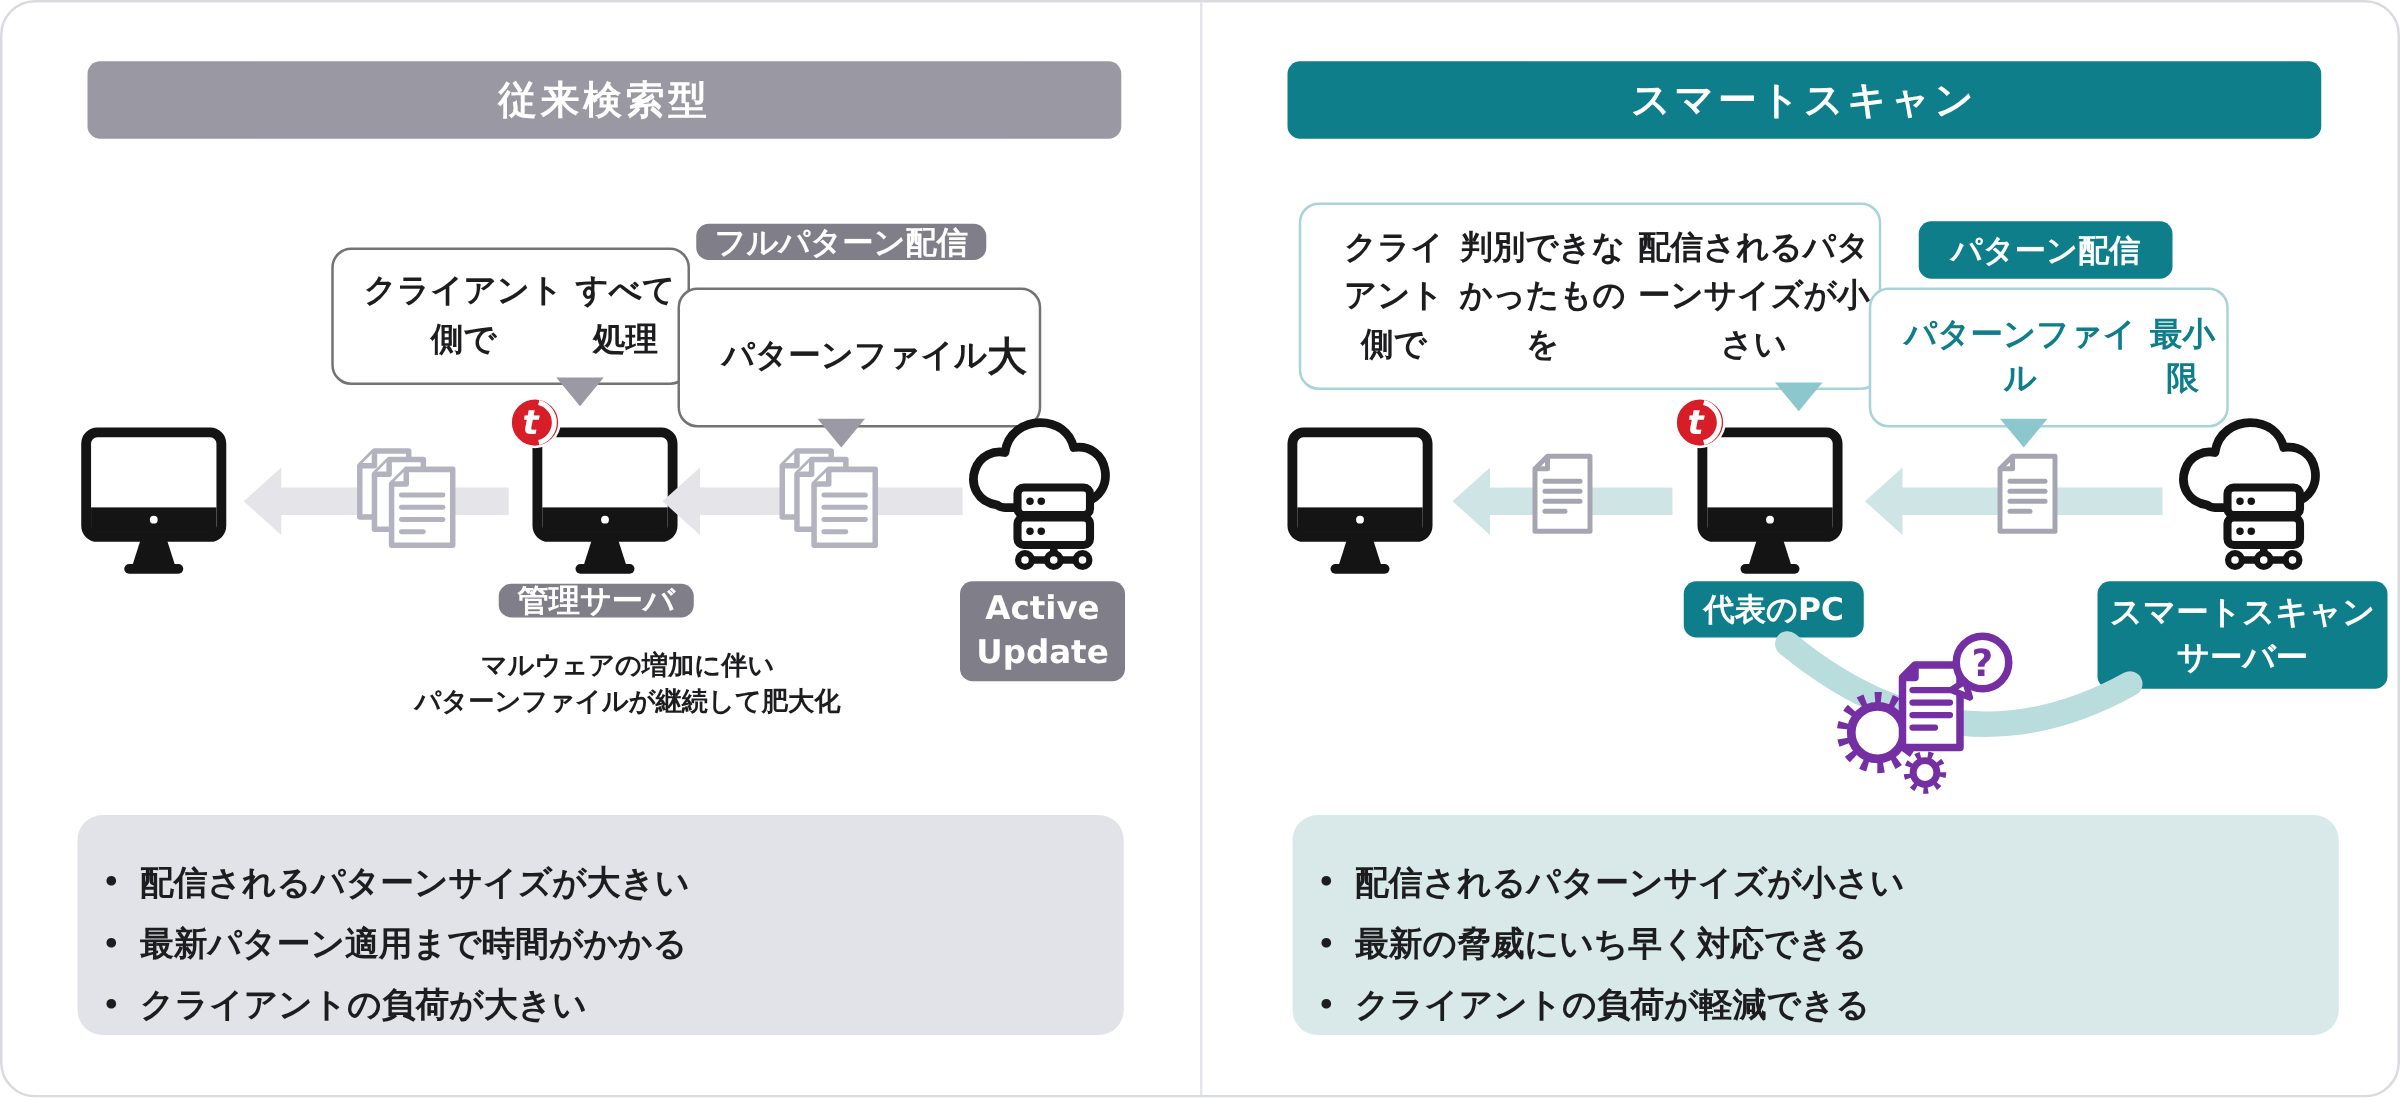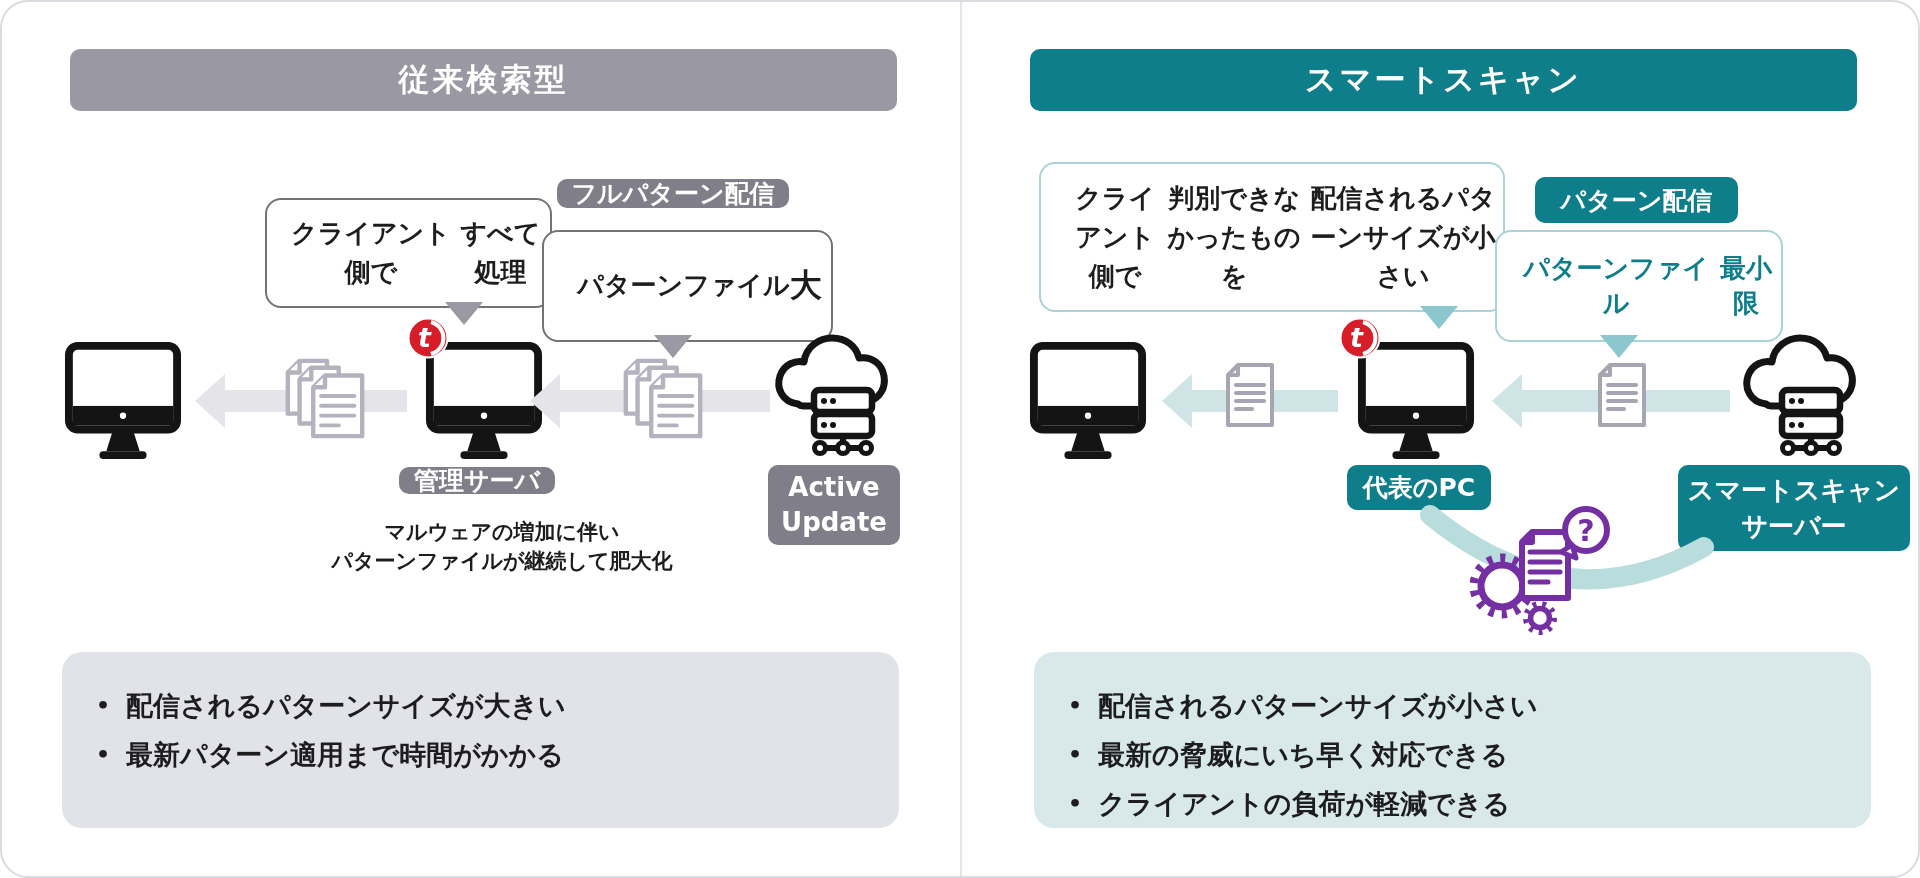--- a/index.html
+++ b/index.html
@@ -31,21 +31,21 @@
   .arrow .head{position:absolute;left:0;top:0;width:0;height:0;border-top:27px solid transparent;
         border-bottom:27px solid transparent;border-right:30px solid;}
   .arrow .body{position:absolute;left:28px;right:0;top:16px;height:22px;}
   .arrow.gray .head{border-right-color:#e4e4e9;}
   .arrow.gray .body{background:#e4e4e9;}
   .arrow.teal .head{border-right-color:#cfe5e5;}
   .arrow.teal .body{background:#cfe5e5;}
   
   .caption{position:absolute;text-align:center;font-weight:700;color:#1d1d1f;font-size:21px;line-height:1.38;}
   .bullet-box{position:absolute;width:837px;height:176px;border-radius:20px;box-sizing:border-box;
-        padding:36px 30px 0 34px;}
+        padding:36px 30px 0 20px;}
   .bullet-box.gray{background:#e2e3e9;}
   .bullet-box.tealbg{background:#d9e9e9;}
   .bullet-row{display:flex;align-items:baseline;font-size:27px;font-weight:700;color:#1d1d1f;margin-bottom:13px;}
   .bullet-row::before{content:"•";font-size:22px;margin-right:16px;position:relative;top:-2px;}
   .txt-line{display:block;}
 </style>
 </head>
 <body>
 
 <div class="card">
@@ -163,20 +163,23 @@
       <span class="txt-line">パターンファイルが継続して肥大化</span>
     </div>
 
     <div class="bullet-box gray" style="left:60px;top:650px;">
       <div class="bullet-row">
           <span>配信されるパターンサイズが大きい</span>
         </div>
       <div class="bullet-row">
           <span>最新パターン適用まで時間がかかる</span>
         </div>
+      <div class="bullet-row">
+          <span>クライアントの負荷が大きい</span>
+        </div>
     </div>
   </div>
 
   <div>
     <div class="panel-header hdr-teal" style="left:1028px;top:47px;">
       <span>スマートスキャン</span>
     </div>
 
     <div class="bubble teal" style="left:1037px;top:160px;width:438px;height:146px;font-size:26px;">
       <span class="txt-line">クライアント側で</span>

